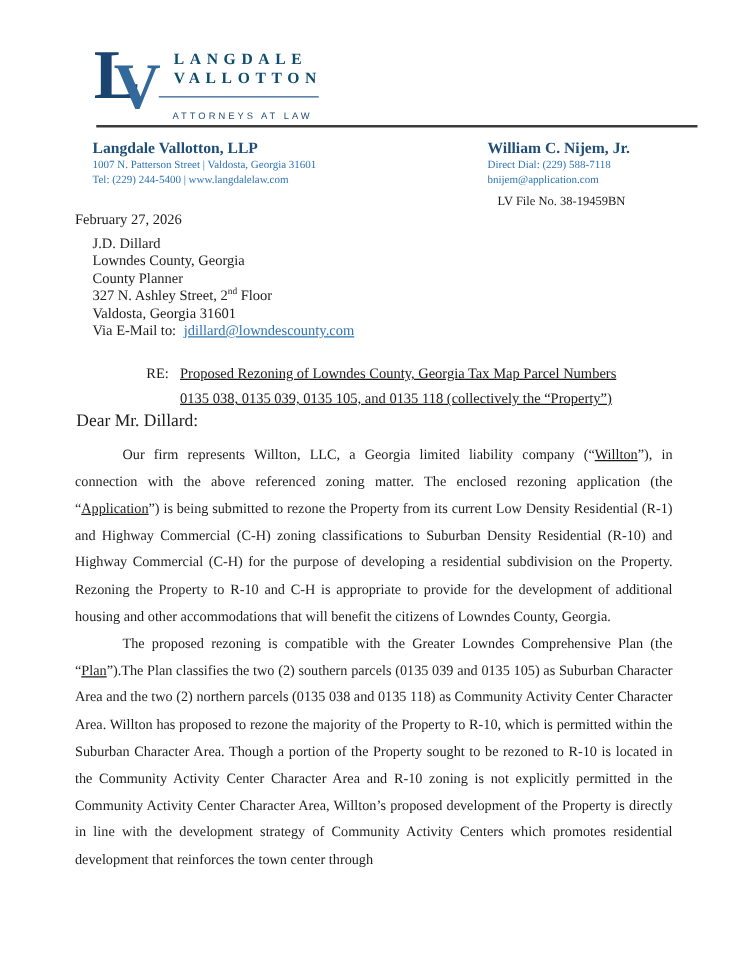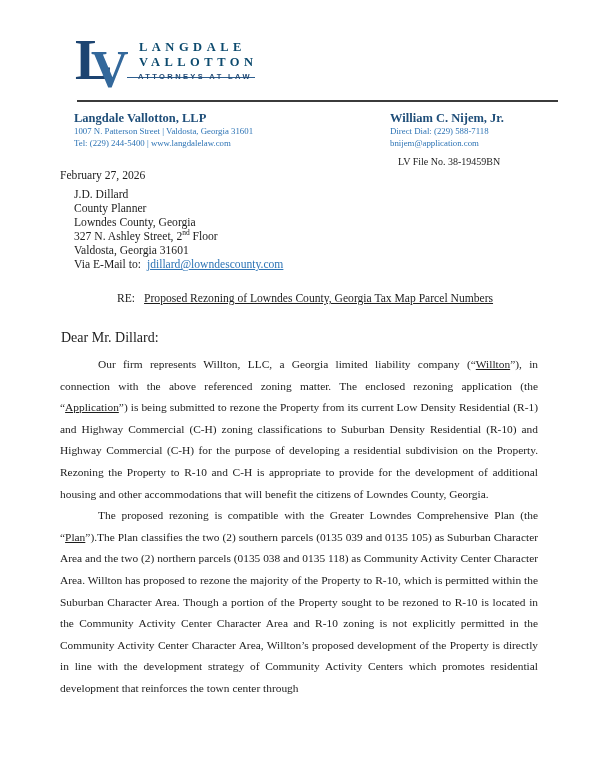--- a/index.html
+++ b/index.html
@@ -9,22 +9,22 @@
     font-family:"Liberation Serif", serif;
   }
   
   .logo{position:absolute;left:75px;top:36px;width:260px;height:62px;}
   .mono{position:absolute;font-family:"Liberation Serif",serif;font-weight:bold;}
   .mono-l{left:0;top:-4px;font-size:56px;line-height:56px;color:#1c4471;}
   .mono-v{left:16px;top:8px;font-size:52px;line-height:52px;color:#33689b;}
   .wordmark{position:absolute;left:64px;top:4px;color:#0c4a6e;font-weight:bold;}
   .wordmark .wm-line{font-size:12.5px;line-height:15px;letter-spacing:4.5px;white-space:nowrap;}
   .logo-rule{position:absolute;left:52px;top:41px;width:128px;height:1px;background:#2d5e8f;}
-  .tagline{position:absolute;left:63px;top:36px;font-family:"Liberation Sans",sans-serif;
-    font-weight:bold;font-size:7.5px;letter-spacing:2.4px;color:#254d77;white-space:nowrap;}
+  .tagline{position:absolute;left:63px;top:52px;font-family:"Liberation Sans",sans-serif;
+    font-weight:normal;font-size:7.5px;letter-spacing:2.4px;color:#254d77;white-space:nowrap;}
   .top-rule{position:absolute;left:77px;top:100px;width:481px;height:2px;background:#3b3b3b;}
   
   .lh-left{position:absolute;left:74px;top:111px;}
   .lh-right{position:absolute;left:390px;top:111px;}
   .lh-name{font-size:12.5px;font-weight:bold;color:#1f4e79;line-height:14px;}
   .lh-sub{font-size:8.8px;color:#2e74b5;line-height:11px;margin-top:1px;white-space:nowrap;}
   .file-no{position:absolute;left:398px;top:156px;font-size:10px;color:#1b1b1b;}
   
   .date{position:absolute;left:60px;top:169px;width:478px;font-size:11.6px;}
   .recipient{position:absolute;left:74px;top:188px;font-size:11.6px;line-height:14px;}
@@ -69,31 +69,32 @@
     <div class="lh-sub">Direct Dial:  (229) 588-7118</div>
     <div class="lh-sub">bnijem@application.com</div>
   </div>
 
   <div class="file-no">LV File No. 38-19459BN</div>
 
   <div class="date">February 27, 2026</div>
 
   <div class="recipient">
     <div>J.D. Dillard</div>
+    <div>Lowndes County, Georgia</div>
     <div>County Planner</div>
-    <div>Lowndes County, Georgia</div>
     <div><span>327 N. Ashley Street, 2</span><sup>nd</sup><span> Floor</span></div>
     <div>Valdosta, Georgia 31601</div>
     <div><span>Via E-Mail to:</span><a href="#" class="email-link">jdillard@lowndescounty.com</a></div>
   </div>
 
   <div class="re-block">
     <div class="re-label">RE:</div>
     <div class="re-text">
       <span>Proposed Rezoning of Lowndes County, Georgia Tax Map Parcel Numbers</span>
+      <span>0135 038, 0135 039, 0135 105, and 0135 118 (collectively the “Property”)</span>
     </div>
   </div>
 
   <div class="salutation">Dear Mr. Dillard:</div>
 
   <div class="body-text">
     <p><span>Our firm represents Willton, LLC, a Georgia limited liability company (“</span><span class="u">Willton</span><span>”), in connection with the above referenced zoning matter. The enclosed rezoning application (the “</span><span class="u">Application</span><span>”) is being submitted to rezone the Property from its current Low Density Residential (R-1) and Highway Commercial (C-H) zoning classifications to Suburban Density Residential (R-10) and Highway Commercial (C-H) for the purpose of developing a residential subdivision on the Property. Rezoning the Property to R-10 and C-H is appropriate to provide for the development of additional housing and other accommodations that will benefit the citizens of Lowndes County, Georgia.</span></p>
     <p><span>The proposed rezoning is compatible with the Greater Lowndes Comprehensive Plan (the “</span><span class="u">Plan</span><span>”).The Plan classifies the two (2) southern parcels (0135 039 and 0135 105) as Suburban Character Area and the two (2) northern parcels (0135 038 and 0135 118) as Community Activity Center Character Area. Willton has proposed to rezone the majority of the Property to R-10, which is permitted within the Suburban Character Area. Though a portion of the Property sought to be rezoned to R-10 is located in the Community Activity Center Character Area and R-10 zoning is not explicitly permitted in the Community Activity Center Character Area, Willton’s proposed development of the Property is directly in line with the development strategy of Community Activity Centers which promotes residential development that reinforces the town center through</span></p>
   </div>
 

